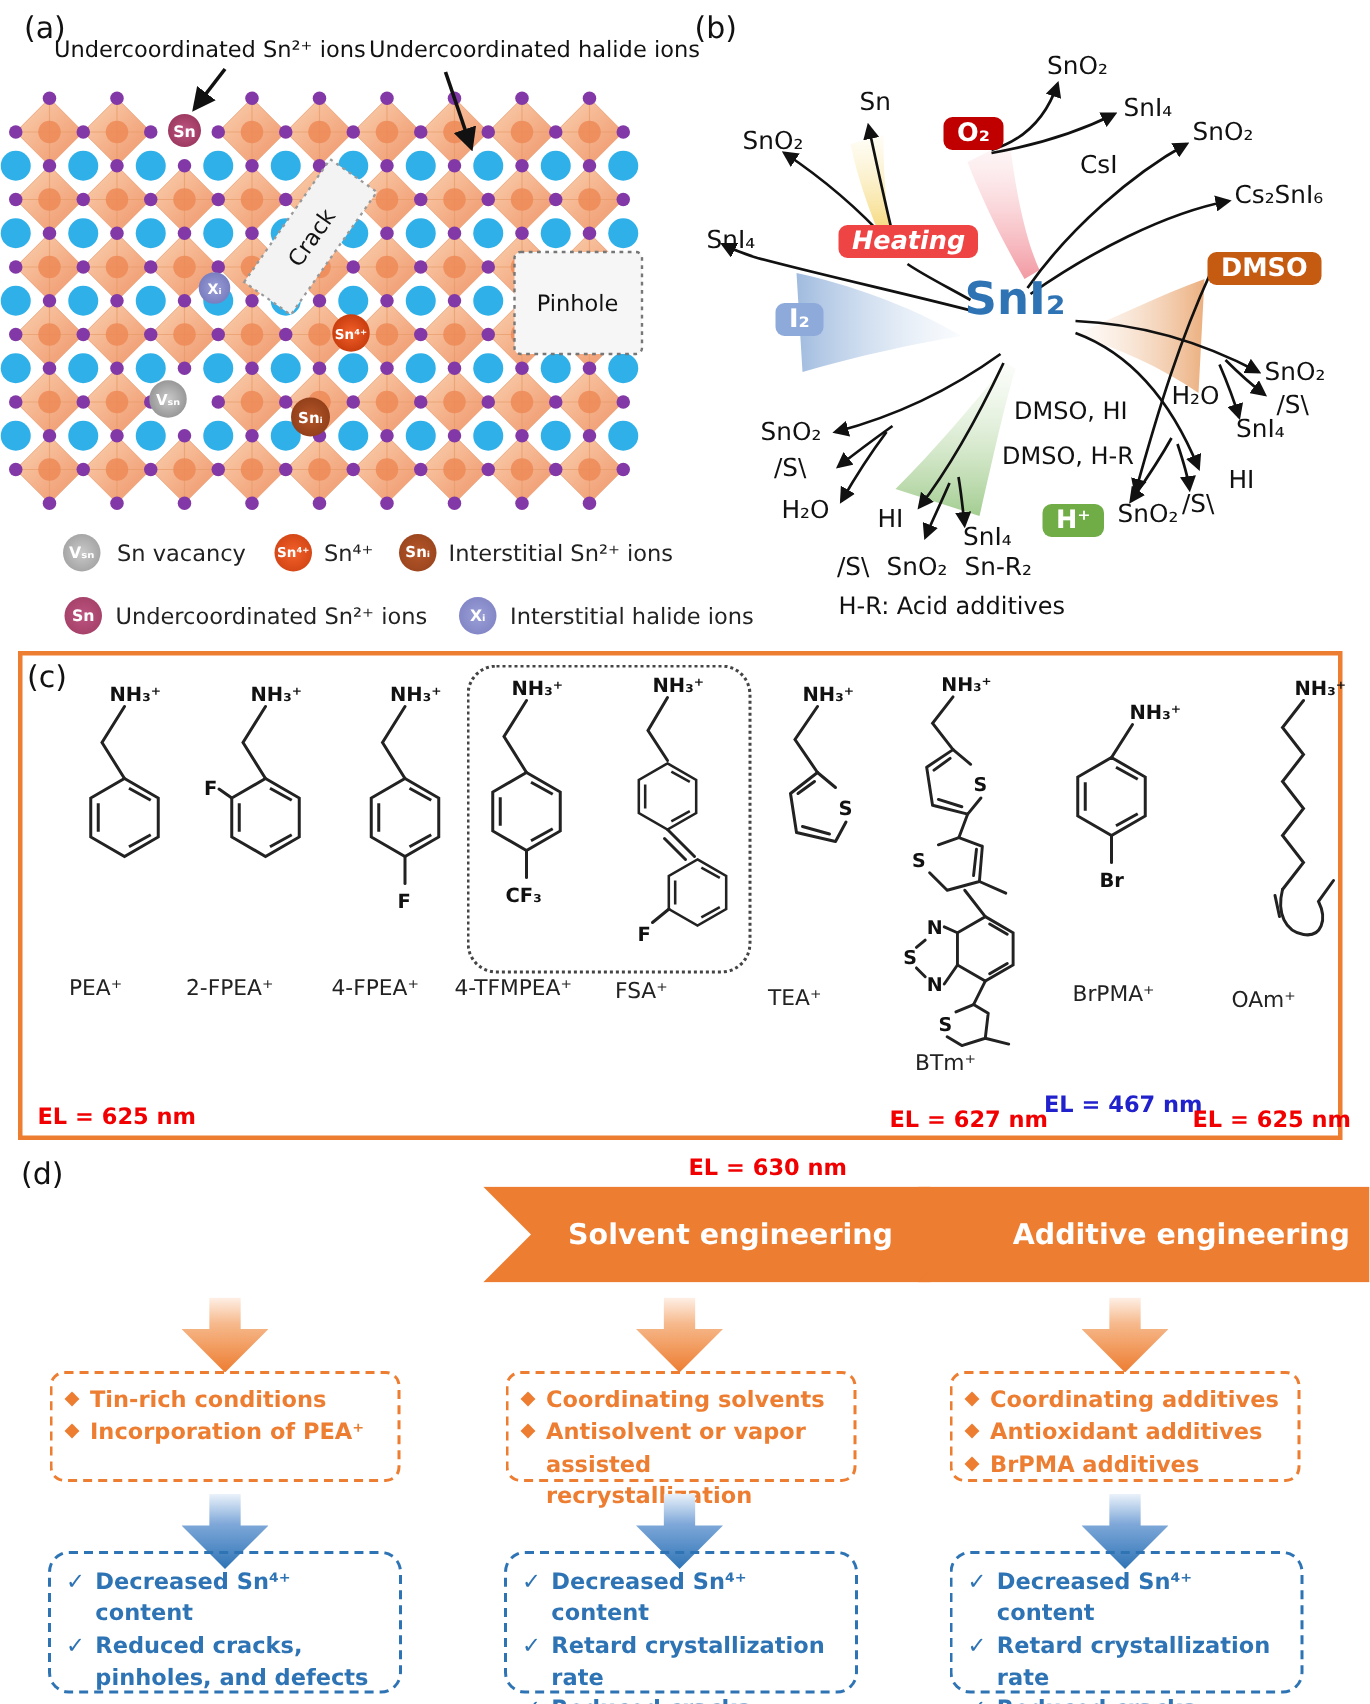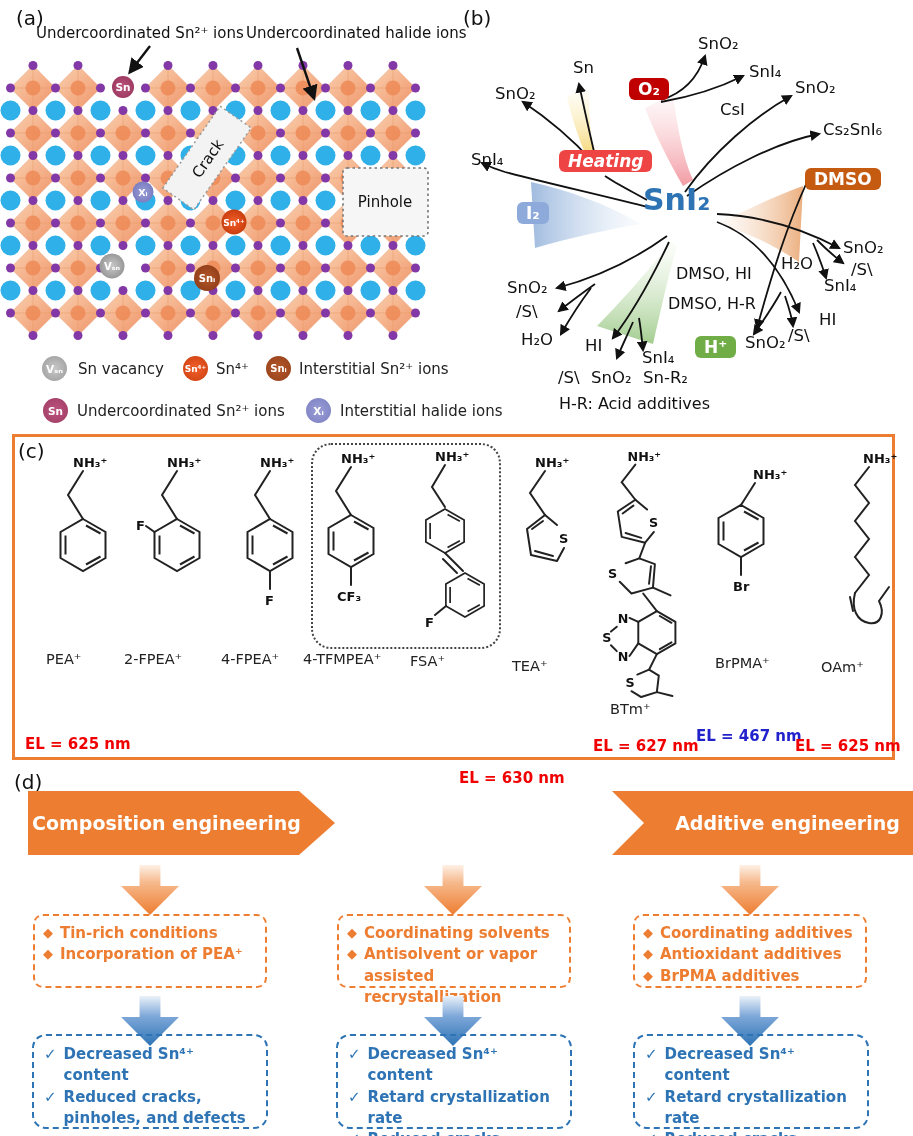--- a/index.html
+++ b/index.html
@@ -728,23 +728,20 @@
     <span class="abs el el-red" style="left:444px;top:300px;margin-top:32px;">EL =  630 nm</span>
     <span class="abs el el-red" style="left:578px;top:300px;">EL =  627 nm</span>
     <span class="abs el el-blue" style="left:681px;top:290px;">EL =  467 nm</span>
     <span class="abs el el-red" style="left:780px;top:300px;">EL =  625 nm</span>
   </div>
 
   <div class="abs" style="left:0;top:768px;width:913px;height:368px;">
     <span class="abs plabel" style="left:14px;top:2px;">(d)</span>
 
     <div class="abs" style="left:28px;top:0;width:277px;height:100%;">
-      <div class="abs banner banner1" style="left:0;top:23px;width:277px;">
-        <span>Composition engineering</span>
-      </div>
       <div class="abs darrow orange" style="left:93px;top:97px;"></div>
       <div class="abs sbox" style="left:5px;top:146px;">
         <div class="bitem">
             <span class="bul">◆</span>
             <span>Tin-rich conditions</span>
           </div>
         <div class="bitem">
             <span class="bul">◆</span>
             <span>Incorporation of PEA⁺</span>
           </div>
@@ -756,20 +753,23 @@
             <span>Decreased Sn⁴⁺ content</span>
           </div>
         <div class="bitem">
             <span class="chk">✓</span>
             <span>Reduced cracks, pinholes, and defects</span>
           </div>
       </div>
     </div>
 
     <div class="abs" style="left:322px;top:0;width:278px;height:100%;">
+      <div class="abs banner banner2" style="left:0;top:23px;width:278px;">
+        <span>Solvent engineering</span>
+      </div>
       <div class="abs darrow orange" style="left:102px;top:97px;"></div>
       <div class="abs sbox" style="left:15px;top:146px;">
         <div class="bitem">
             <span class="bul">◆</span>
             <span>Coordinating solvents</span>
           </div>
         <div class="bitem">
             <span class="bul">◆</span>
             <span>Antisolvent or vapor assisted recrystallization</span>
           </div>

